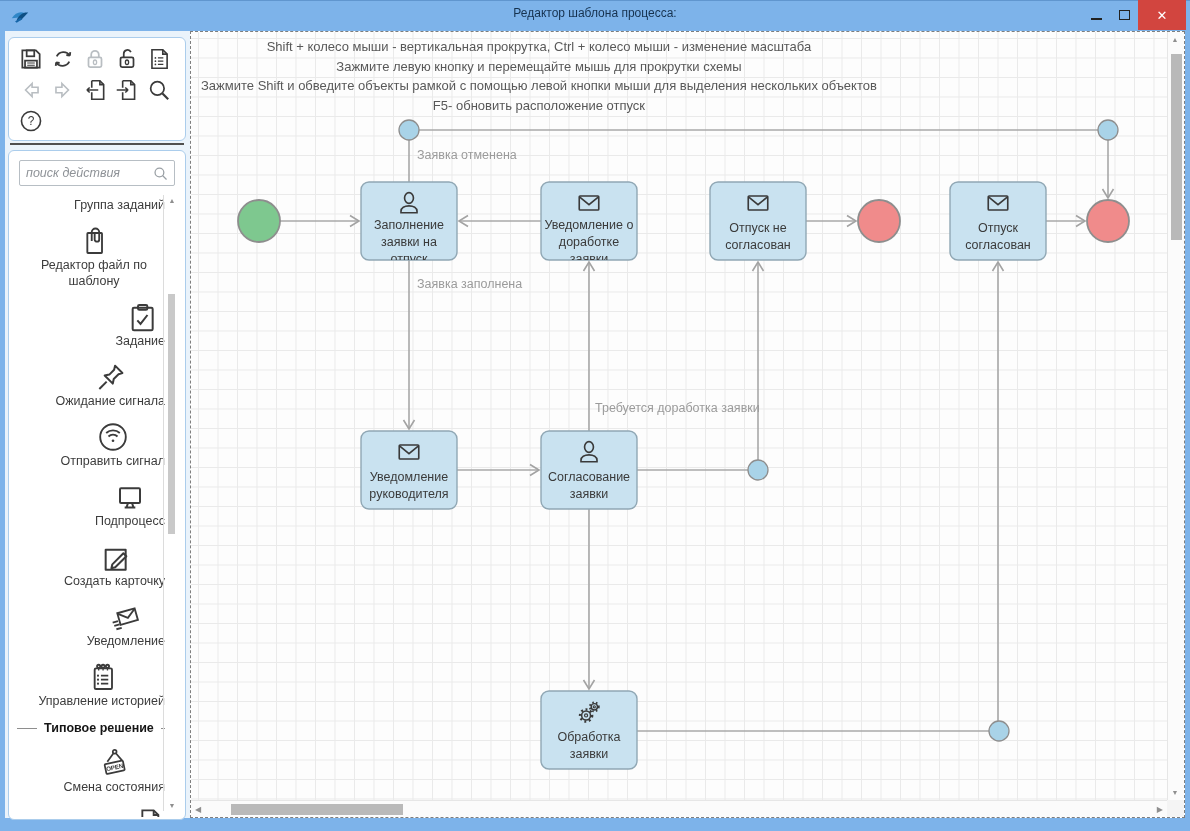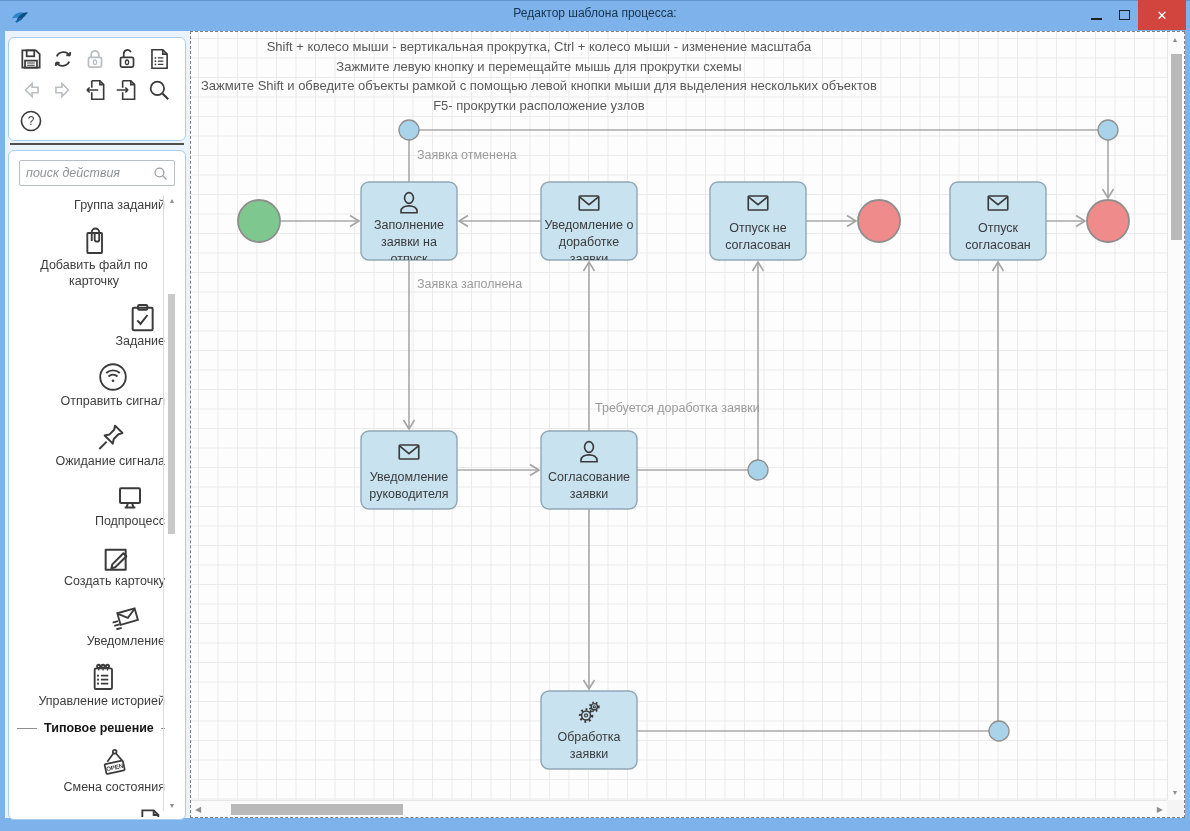--- a/index.html
+++ b/index.html
@@ -354,39 +354,39 @@
       </svg>
     </div>
     <div id="action-list">
         <div class="action-item">
           <div class="action-label">Группа заданий</div>
         </div>
         <div class="action-item">
           <div class="a-icon"><svg>
               <use href="#s-file"></use>
             </svg></div>
-          <div class="action-label">Добавить файл по карточку</div>
+          <div class="action-label">Редактор файл по шаблону</div>
         </div>
         <div class="action-item">
           <div class="a-icon"><svg>
               <use href="#s-task"></use>
             </svg></div>
           <div class="action-label">Задание</div>
         </div>
         <div class="action-item">
           <div class="a-icon"><svg>
+              <use href="#s-pin"></use>
+            </svg></div>
+          <div class="action-label">Ожидание сигнала</div>
+        </div>
+        <div class="action-item">
+          <div class="a-icon"><svg>
               <use href="#s-signal"></use>
             </svg></div>
           <div class="action-label">Отправить сигнал</div>
-        </div>
-        <div class="action-item">
-          <div class="a-icon"><svg>
-              <use href="#s-pin"></use>
-            </svg></div>
-          <div class="action-label">Ожидание сигнала</div>
         </div>
         <div class="action-item">
           <div class="a-icon"><svg>
               <use href="#s-monitor"></use>
             </svg></div>
           <div class="action-label">Подпроцесс</div>
         </div>
         <div class="action-item">
           <div class="a-icon"><svg>
               <use href="#s-card"></use>
@@ -520,21 +520,21 @@
         <g id="dg-labels">
             <text x="226" y="127" font-size="12.5" font-family="Liberation Sans, sans-serif" fill="#9b9b9b">Заявка отменена</text>
             <text x="226" y="256" font-size="12.5" font-family="Liberation Sans, sans-serif" fill="#9b9b9b">Заявка заполнена</text>
             <text x="404" y="380" font-size="12.5" font-family="Liberation Sans, sans-serif" fill="#9b9b9b">Требуется доработка заявки</text>
           </g>
       </svg>
       <div id="help-text">
           <div>Shift + колесо мыши - вертикальная прокрутка, Ctrl + колесо мыши - изменение масштаба</div>
           <div>Зажмите левую кнопку и перемещайте мышь для прокрутки схемы</div>
           <div>Зажмите Shift и обведите объекты рамкой с помощью левой кнопки мыши для выделения нескольких объектов</div>
-          <div>F5- прокрутки расположение узлов</div>
+          <div>F5- обновить расположение отпуск</div>
         </div>
     </div>
     <div id="vscroll">
       <div class="mini-arrow" style="top:4px;left:2px">▲</div>
       <div id="vthumb"></div>
       <div class="mini-arrow" style="bottom:4px;left:2px">▼</div>
     </div>
     <div id="hscroll">
       <div class="harrow" style="left:4px">◀</div>
       <div id="hthumb"></div>

